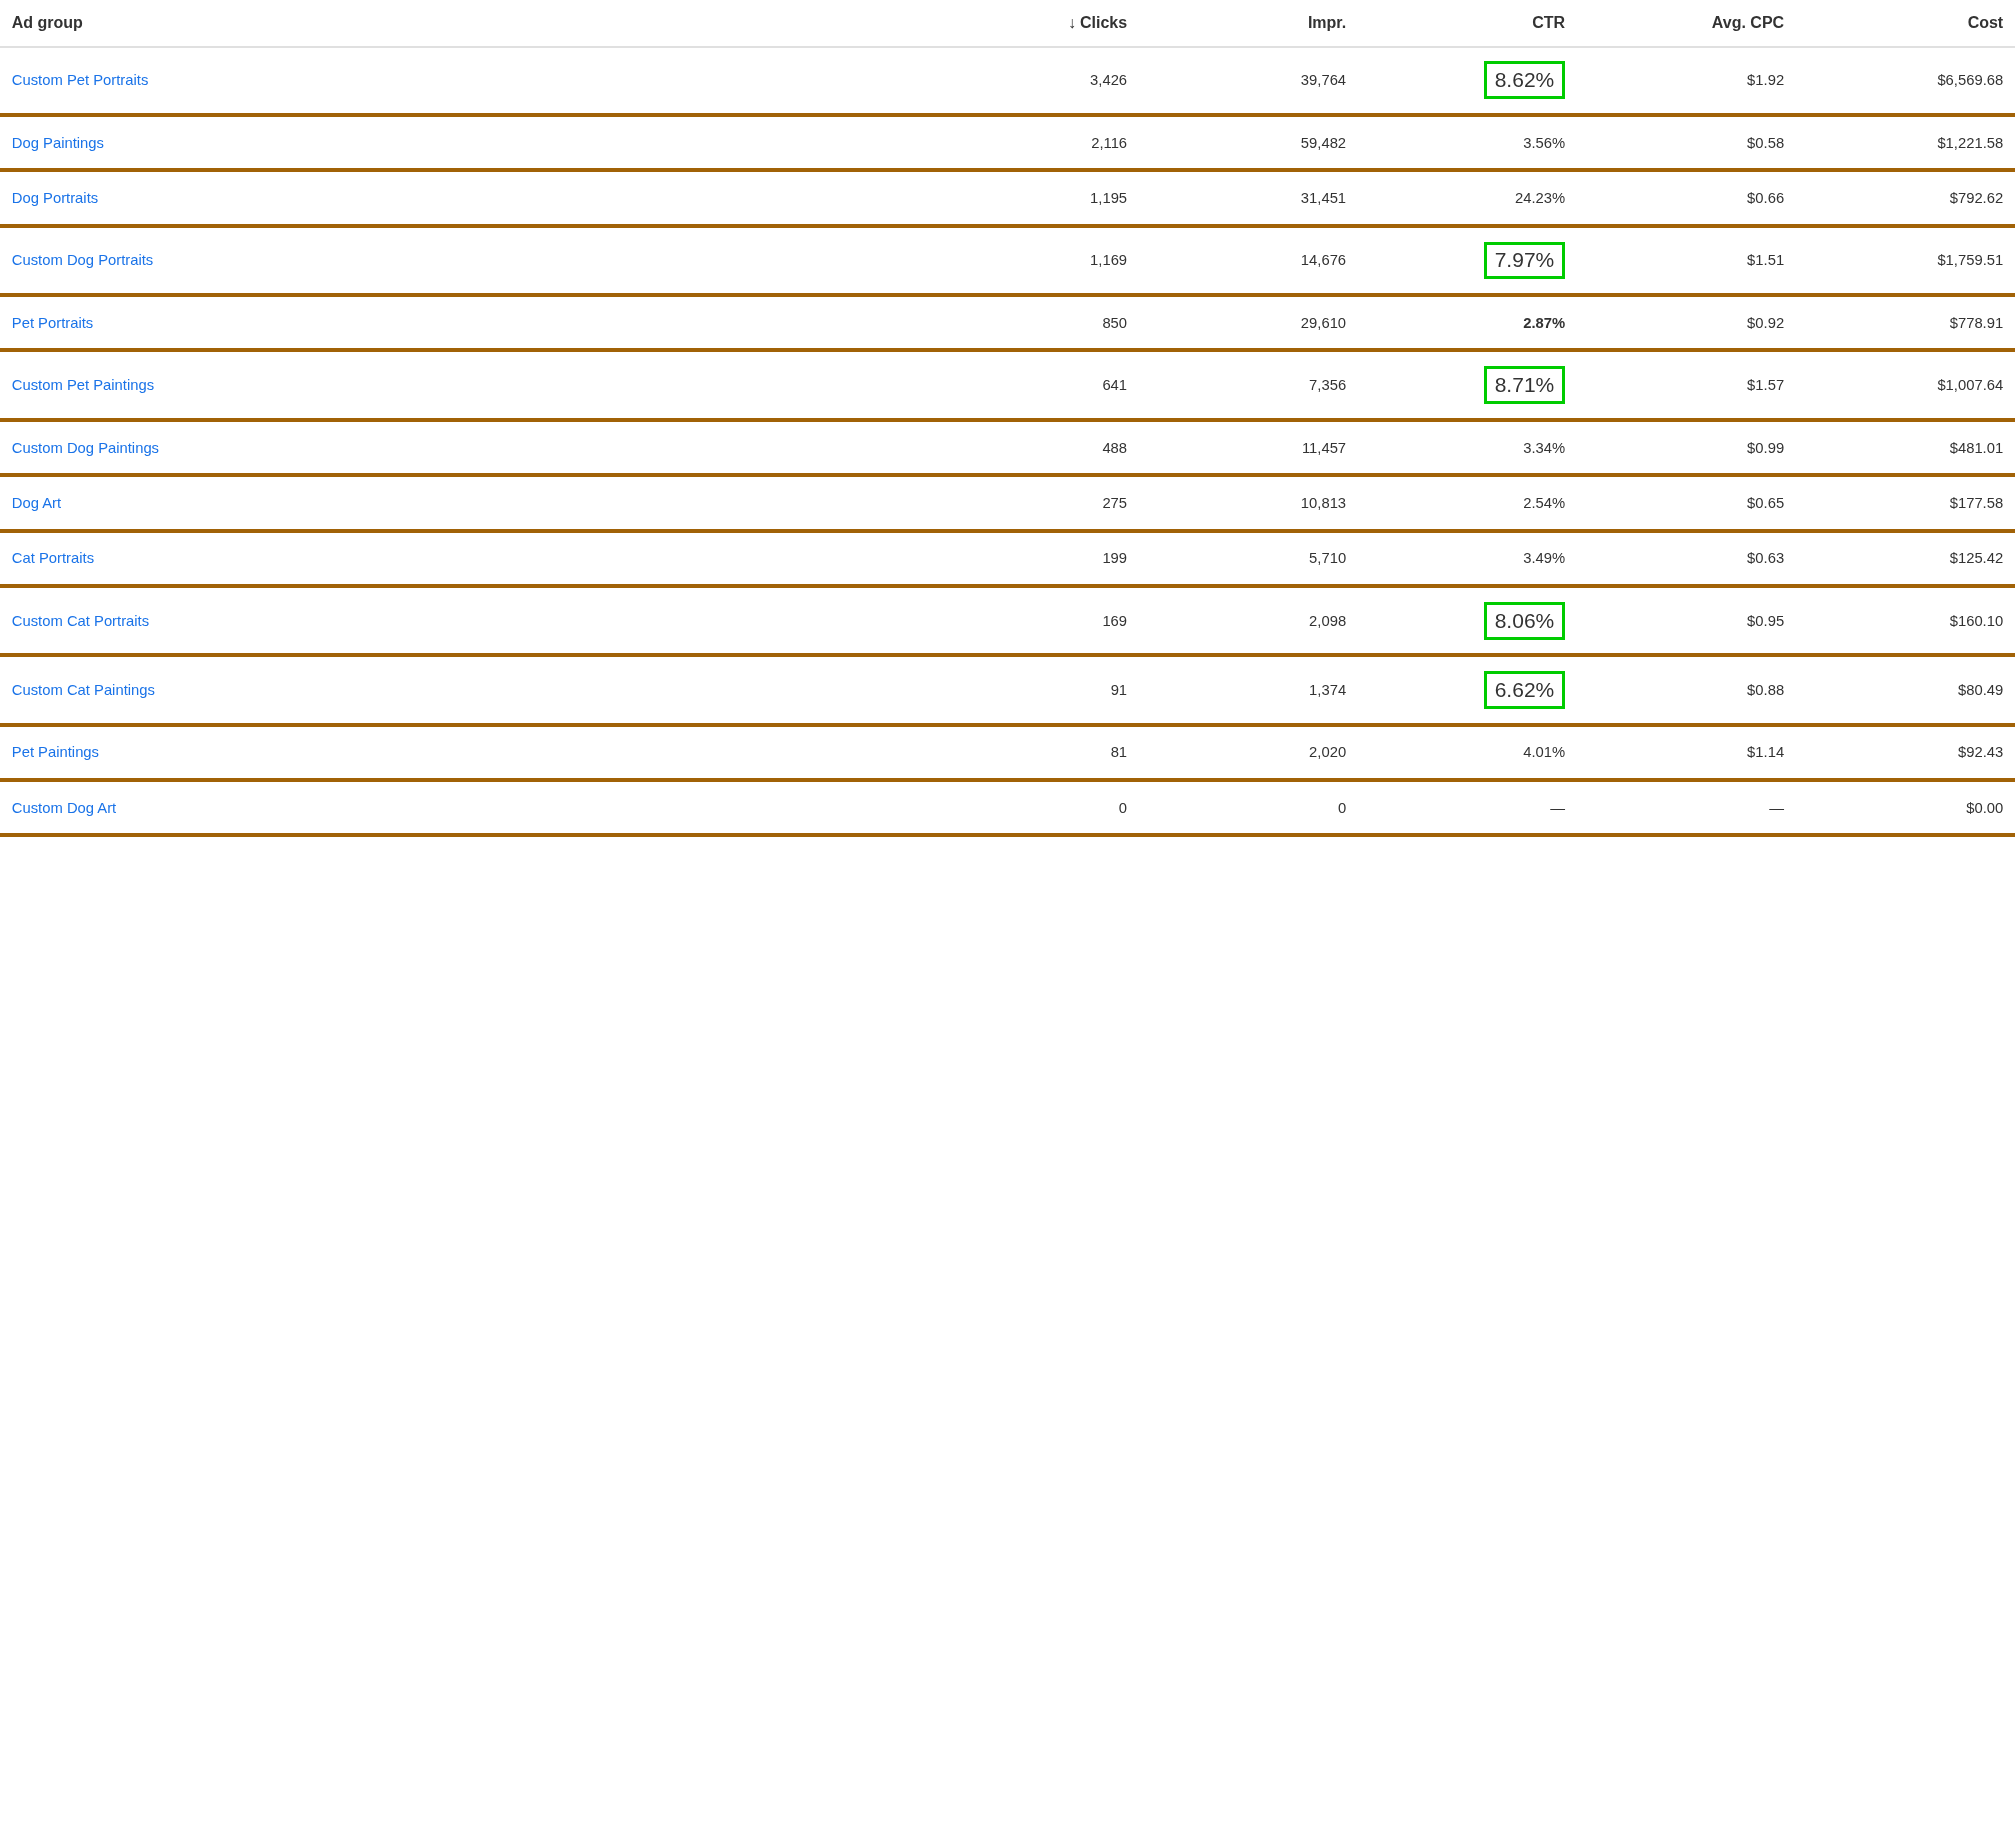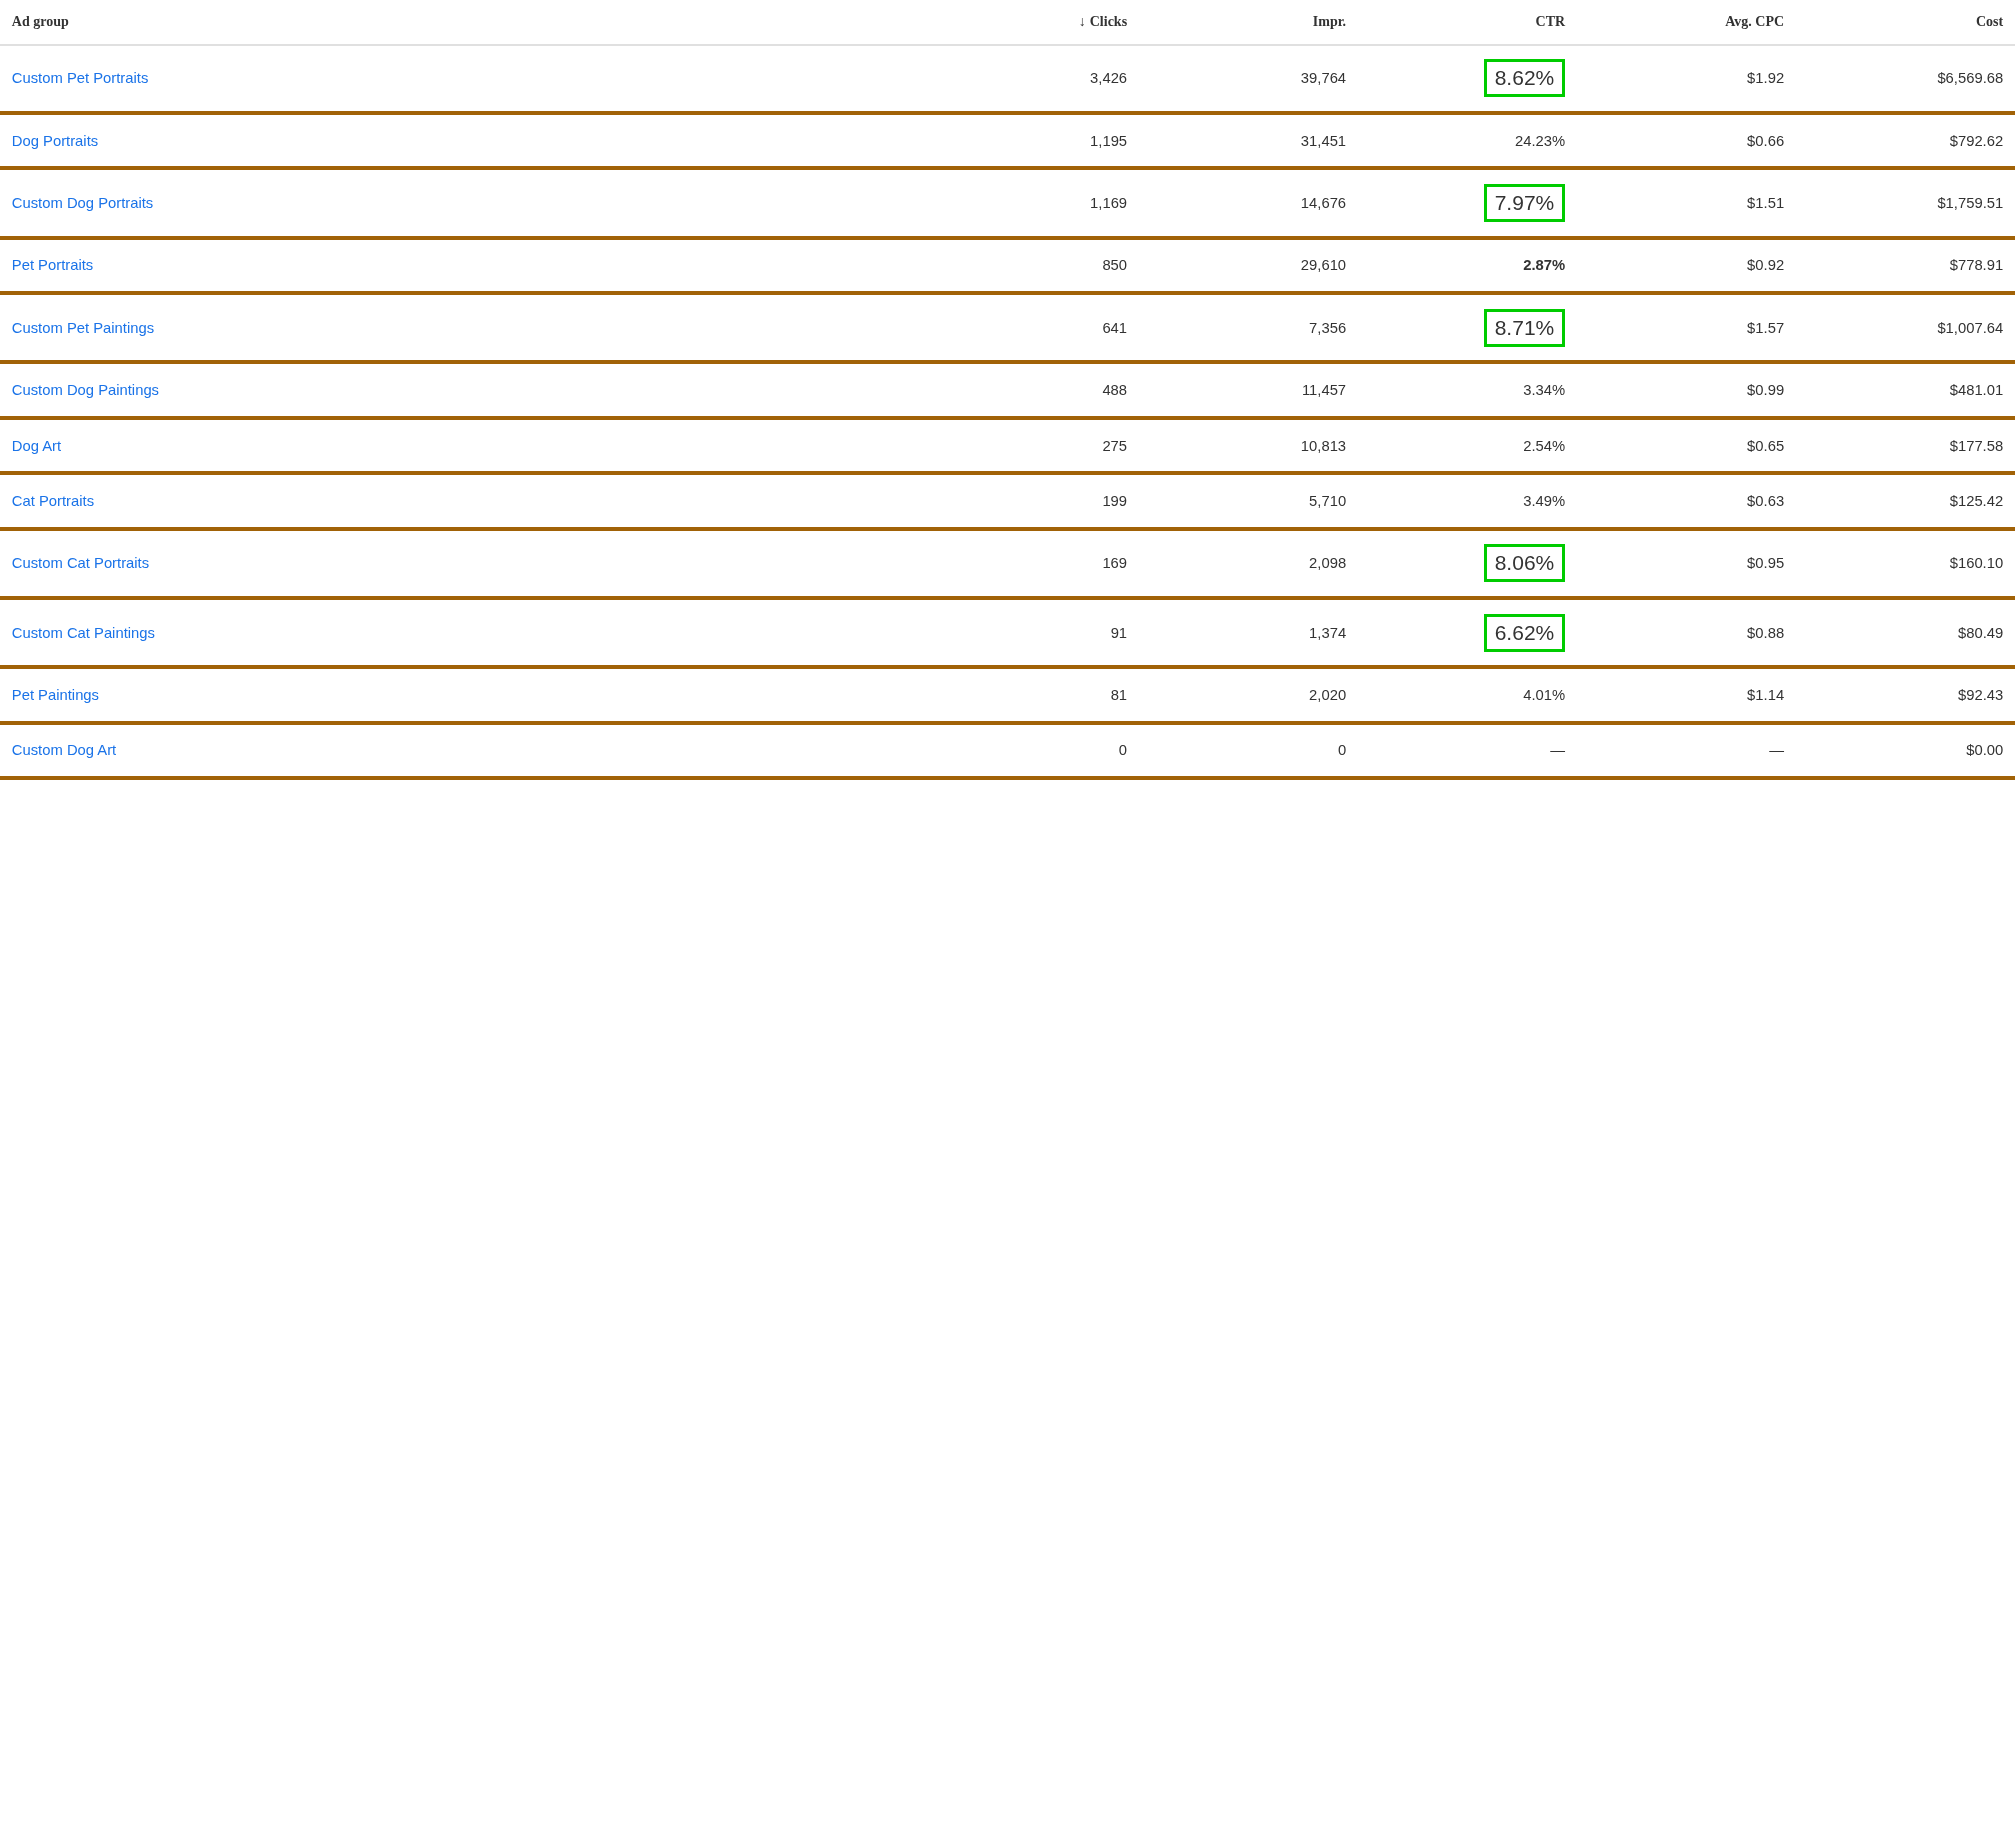--- a/index.html
+++ b/index.html
@@ -27,24 +27,23 @@
     }
 
     thead tr {
       border-bottom: 2px solid #e0e0e0;
     }
 
     th {
       padding: 13.8px 11.8px;
       text-align: right;
       font-weight: 700;
-      font-size: 14px;
+      font-size: 16px;
       color: #333;
       white-space: nowrap;
-      font-family: Liberation Serif, serif;
     }
 
     th.col-adgroup {
       text-align: left;
       width: 42%;
     }
 
     th.col-clicks {
       width: 10%;
     }
@@ -135,20 +134,28 @@
     <tbody id="table-body">
     <tr>
           <td class="col-adgroup"><a href="#">Custom Pet Portraits</a></td>
           <td>3,426</td>
           <td>39,764</td>
           <td class="ctr-cell" style="text-align: right;"><span class="highlighted-cell">8.62%</span></td>
           <td>$1.92</td>
           <td>$6,569.68</td>
         </tr>
         <tr>
+          <td class="col-adgroup"><a href="#">Dog Paintings</a></td>
+          <td>2,116</td>
+          <td>59,482</td>
+          <td class="ctr-cell" style="text-align: right;">3.56%</td>
+          <td>$0.58</td>
+          <td>$1,221.58</td>
+        </tr>
+        <tr>
           <td class="col-adgroup"><a href="#">Dog Portraits</a></td>
           <td>1,195</td>
           <td>31,451</td>
           <td class="ctr-cell" style="text-align: right;">24.23%</td>
           <td>$0.66</td>
           <td>$792.62</td>
         </tr>
         <tr>
           <td class="col-adgroup"><a href="#">Custom Dog Portraits</a></td>
           <td>1,169</td>

